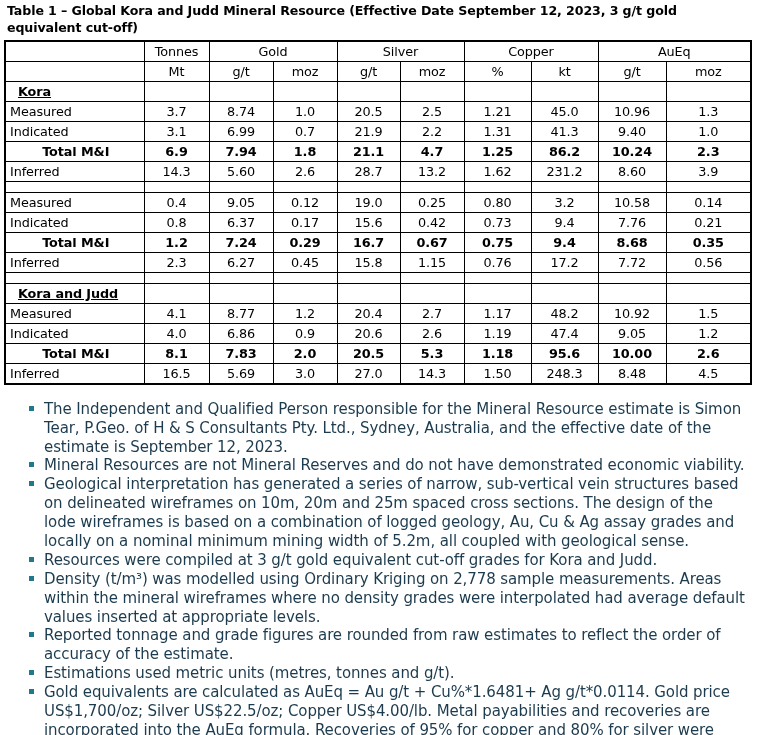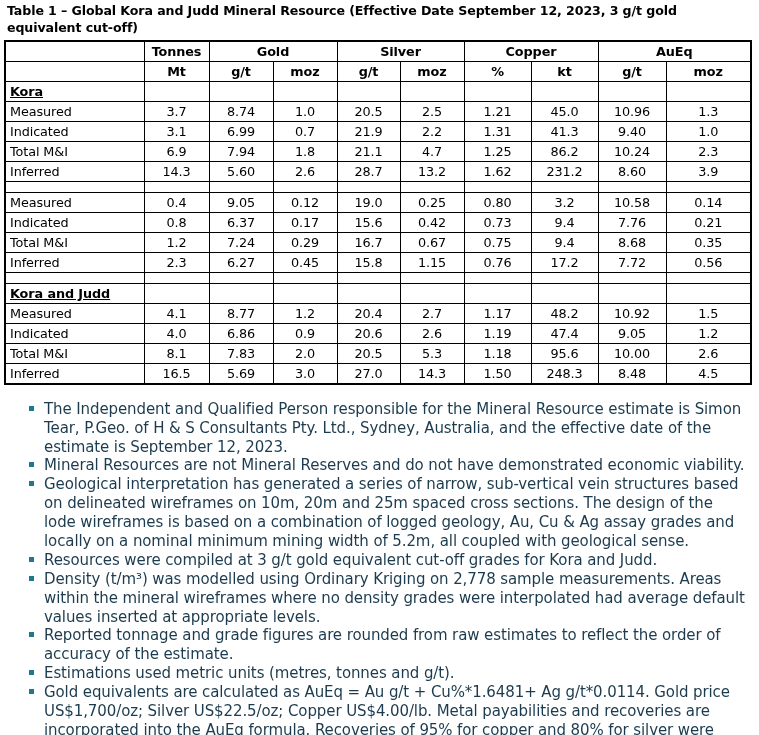--- a/index.html
+++ b/index.html
@@ -14,26 +14,26 @@
   }
   table.res-table{
     border-collapse:collapse;table-layout:fixed;margin-left:4px;
     border:2px solid #000;
   }
   table.res-table th, table.res-table td{
     border:1px solid #000;height:19px;padding:0 2px;
     font-size:12.8px;font-weight:normal;text-align:center;vertical-align:middle;
     white-space:nowrap;overflow:hidden;letter-spacing:-0.1px;
   }
-  table.res-table thead th{font-weight:bold;}
+  table.res-table thead th{font-weight:normal;}
   table.res-table td.label{text-align:left;padding-left:4px;}
   table.res-table td.section-name{
-    text-align:left;padding-left:4px;font-weight:bold;text-decoration:underline;
-  }
-  table.res-table tr.bold td{font-weight:normal;}
+    text-align:left;padding-left:12px;font-weight:bold;text-decoration:underline;
+  }
+  table.res-table tr.bold td{font-weight:bold;text-align:center;}
   table.res-table tr.sep td{height:10px;}
   ul.footnotes{
     margin:15px 10px 0 28px;padding:0;list-style:none;
   }
   ul.footnotes li{
     position:relative;padding-left:16px;margin:0;
     font-size:15px;line-height:1.26;
     color:#1C3B4E;letter-spacing:-0.1px;
   }
   ul.footnotes li::before{

